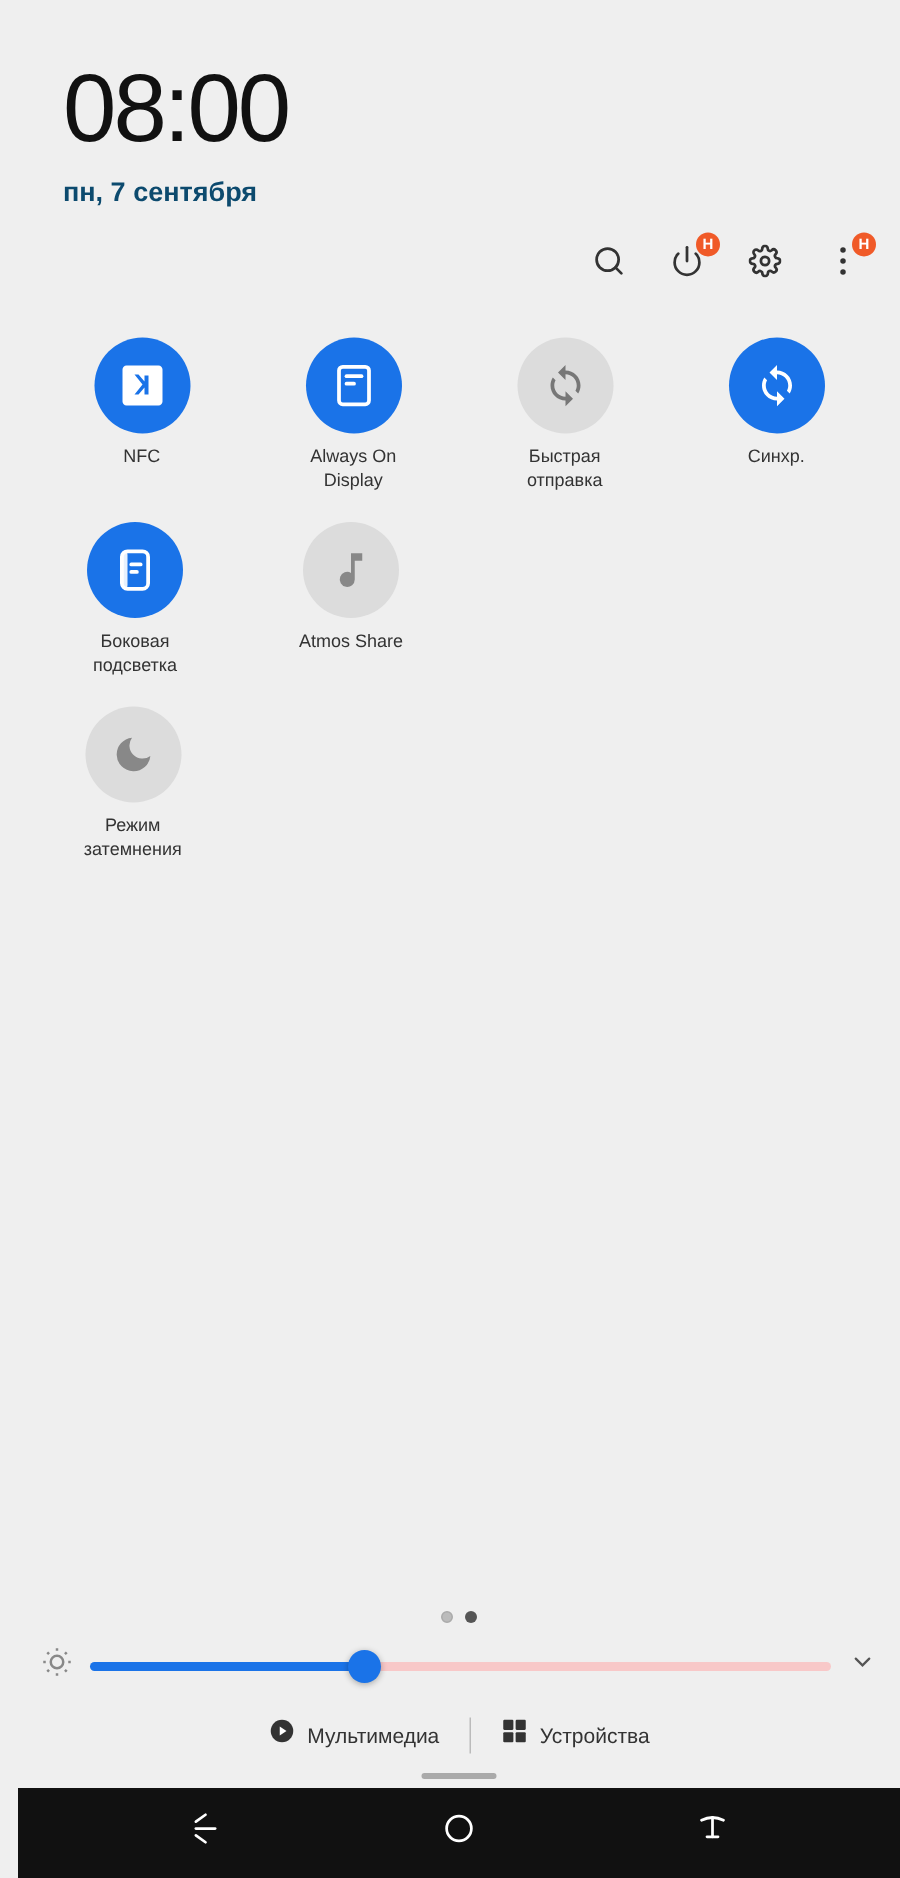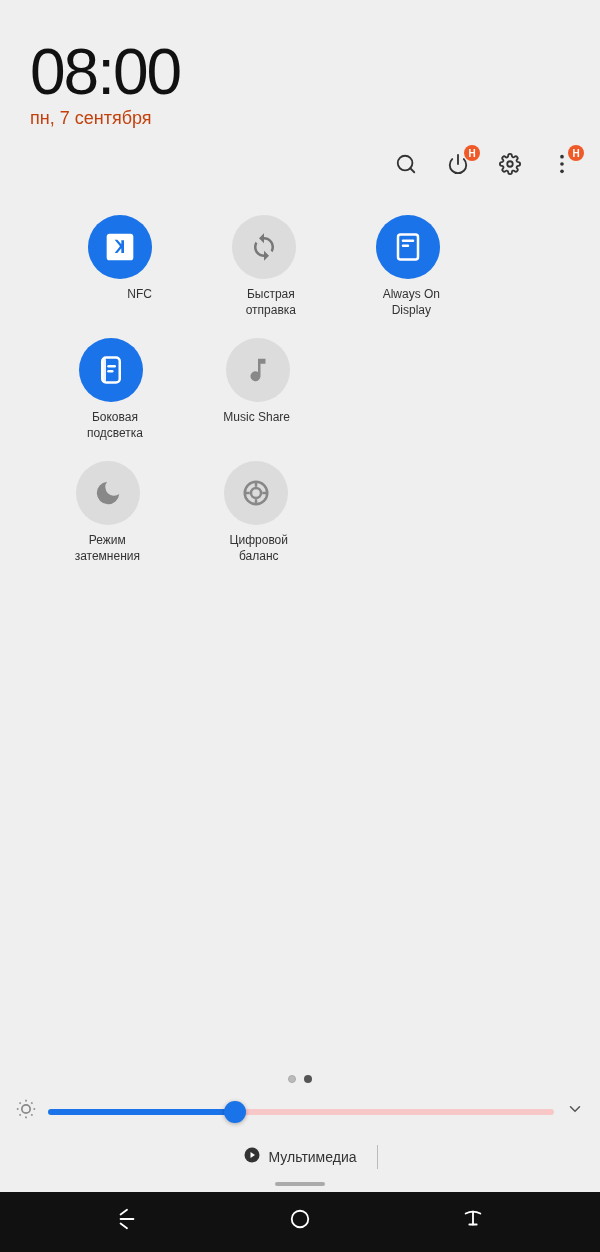--- a/index.html
+++ b/index.html
@@ -13,40 +13,41 @@
       position: relative;
     }
 
     .screen {
       width: 600px;
       height: 1252px;
       background: #efefef;
       position: relative;
       display: flex;
       flex-direction: column;
+      padding-left: 12px;
     }
 
     
     .clock-area {
       padding: 40px 30px 20px 30px;
     }
 
     .clock-time {
       font-size: 64px;
       font-weight: 300;
       color: #111;
       line-height: 1;
       letter-spacing: -2px;
     }
 
     .clock-date {
       font-size: 18px;
-      color: #c2410c;
-      margin-top: 4px;
-      font-weight: 400;
+      color: #0c4a6e;
+      margin-top: 14px;
+      font-weight: 700;
     }
 
     
     .top-icons {
       display: flex;
       align-items: center;
       justify-content: flex-end;
       padding: 0 20px 10px 20px;
       gap: 16px;
       position: relative;
@@ -87,21 +88,21 @@
     .quick-grid {
       display: grid;
       grid-template-columns: repeat(4, 1fr);
       gap: 8px;
       padding: 20px 16px 10px 16px;
     }
 
     .quick-item {
       display: flex;
       flex-direction: column;
-      align-items: flex-end;
+      align-items: center;
       gap: 8px;
       cursor: pointer;
     }
 
     .icon-circle {
       width: 64px;
       height: 64px;
       border-radius: 50%;
       display: flex;
       align-items: center;
@@ -320,39 +321,47 @@
     <div class="quick-item">
       <div class="icon-circle active">
         <svg width="32" height="32" viewBox="0 0 24 24" fill="white">
           <path d="M20 2H4C2.9 2 2 2.9 2 4v16c0 1.1.9 2 2 2h16c1.1 0 2-.9 2-2V4c0-1.1-.9-2-2-2zm-5 14.5h-2V13l-3 3.5H8l4-5-4-5h2l3 3.5V7h2v9.5z"></path>
         </svg>
       </div>
       <span class="icon-label">NFC</span>
     </div>
 
     <div class="quick-item">
-      <div class="icon-circle inactive">
-        <svg width="30" height="30" viewBox="0 0 24 24" fill="#777">
-          <path d="M12 4V1L8 5l4 4V6c3.31 0 6 2.69 6 6 0 1.01-.25 1.97-.7 2.8l1.46 1.46C19.54 15.03 20 13.57 20 12c0-4.42-3.58-8-8-8zm0 14c-3.31 0-6-2.69-6-6 0-1.01.25-1.97.7-2.8L5.24 7.74C4.46 8.97 4 10.43 4 12c0 4.42 3.58 8 8 8v3l4-4-4-4v3z"></path>
-        </svg>
-      </div>
-      <span class="icon-label">Быстрая<br>отправка</span>
-    </div>
-
-    <div class="quick-item">
       <div class="icon-circle active">
         <svg width="30" height="30" viewBox="0 0 24 24" fill="white">
           <rect x="4" y="2" width="16" height="20" rx="2" ry="2" stroke="white" stroke-width="2" fill="none"></rect>
           <rect x="7" y="6" width="10" height="2" rx="1" fill="white"></rect>
           <rect x="7" y="10" width="6" height="2" rx="1" fill="white"></rect>
         </svg>
       </div>
       <span class="icon-label">Always On<br>Display</span>
     </div>
 
+    <div class="quick-item">
+      <div class="icon-circle inactive">
+        <svg width="30" height="30" viewBox="0 0 24 24" fill="#777">
+          <path d="M12 4V1L8 5l4 4V6c3.31 0 6 2.69 6 6 0 1.01-.25 1.97-.7 2.8l1.46 1.46C19.54 15.03 20 13.57 20 12c0-4.42-3.58-8-8-8zm0 14c-3.31 0-6-2.69-6-6 0-1.01.25-1.97.7-2.8L5.24 7.74C4.46 8.97 4 10.43 4 12c0 4.42 3.58 8 8 8v3l4-4-4-4v3z"></path>
+        </svg>
+      </div>
+      <span class="icon-label">Быстрая<br>отправка</span>
+    </div>
+
+    <div class="quick-item">
+      <div class="icon-circle active">
+        <svg width="30" height="30" viewBox="0 0 24 24" fill="white">
+          <path d="M12 4V1L8 5l4 4V6c3.31 0 6 2.69 6 6 0 1.01-.25 1.97-.7 2.8l1.46 1.46C19.54 15.03 20 13.57 20 12c0-4.42-3.58-8-8-8zm0 14c-3.31 0-6-2.69-6-6 0-1.01.25-1.97.7-2.8L5.24 7.74C4.46 8.97 4 10.43 4 12c0 4.42 3.58 8 8 8v3l4-4-4-4v3z"></path>
+        </svg>
+      </div>
+      <span class="icon-label">Синхр.</span>
+    </div>
 
   </div>
 
   <div class="quick-grid-row2">
 
     <div class="quick-item">
       <div class="icon-circle active">
         <svg width="30" height="30" viewBox="0 0 24 24" fill="white">
           <rect x="5" y="2" width="14" height="20" rx="3" ry="3" stroke="white" stroke-width="2" fill="none"></rect>
           <rect x="5" y="2" width="3" height="20" rx="2" fill="white" opacity="0.9"></rect>
@@ -362,51 +371,38 @@
       </div>
       <span class="icon-label">Боковая<br>подсветка</span>
     </div>
 
     <div class="quick-item">
       <div class="icon-circle inactive">
         <svg width="30" height="30" viewBox="0 0 24 24" fill="#888">
           <path d="M12 3v10.55A4 4 0 1 0 14 17V7h4V3h-6z"></path>
         </svg>
       </div>
-      <span class="icon-label">Music Share</span>
+      <span class="icon-label">Atmos Share</span>
     </div>
 
 
 
   </div>
 
   <div class="quick-grid-row3">
 
     <div class="quick-item">
       <div class="icon-circle inactive">
         <svg width="30" height="30" viewBox="0 0 24 24" fill="#888">
           <path d="M21 12.79A9 9 0 1 1 11.21 3 7 7 0 0 0 21 12.79z"></path>
         </svg>
       </div>
       <span class="icon-label">Режим<br>затемнения</span>
     </div>
 
-    <div class="quick-item">
-      <div class="icon-circle inactive">
-        <svg width="30" height="30" viewBox="0 0 24 24" fill="none" stroke="#888" stroke-width="2">
-          <circle cx="12" cy="12" r="9"></circle>
-          <circle cx="12" cy="12" r="4"></circle>
-          <line x1="12" y1="3" x2="12" y2="7"></line>
-          <line x1="12" y1="17" x2="12" y2="21"></line>
-          <line x1="3" y1="12" x2="7" y2="12"></line>
-          <line x1="17" y1="12" x2="21" y2="12"></line>
-        </svg>
-      </div>
-      <span class="icon-label">Цифровой<br>баланс</span>
-    </div>
 
     <div></div>
     <div></div>
 
   </div>
 
   <div style="flex: 1;"></div>
 
   <div class="page-dots">
     <div class="dot inactive"></div>
@@ -441,20 +437,31 @@
     <div class="bottom-btn">
       <span class="btn-icon">
         <svg width="18" height="18" viewBox="0 0 24 24" fill="#333">
           <circle cx="12" cy="12" r="10" fill="#333"></circle>
           <polygon points="10,8 16,12 10,16" fill="white"></polygon>
         </svg>
       </span>
       <span>Мультимедиа</span>
     </div>
     <div class="divider-v"></div>
+    <div class="bottom-btn">
+      <span class="btn-icon">
+        <svg width="18" height="18" viewBox="0 0 24 24" fill="#333">
+          <rect x="2" y="2" width="9" height="9" rx="1"></rect>
+          <rect x="13" y="2" width="9" height="9" rx="1"></rect>
+          <rect x="2" y="13" width="9" height="9" rx="1"></rect>
+          <rect x="13" y="13" width="9" height="9" rx="1"></rect>
+        </svg>
+      </span>
+      <span>Устройства</span>
+    </div>
   </div>
 
   <div class="home-indicator">
     <div class="home-bar"></div>
   </div>
 
   <div class="nav-bar">
     <span class="nav-icon">
       <svg width="22" height="22" viewBox="0 0 24 24" fill="none" stroke="white" stroke-width="2" stroke-linecap="round">
         <line x1="5" y1="7" x2="12" y2="2"></line>

